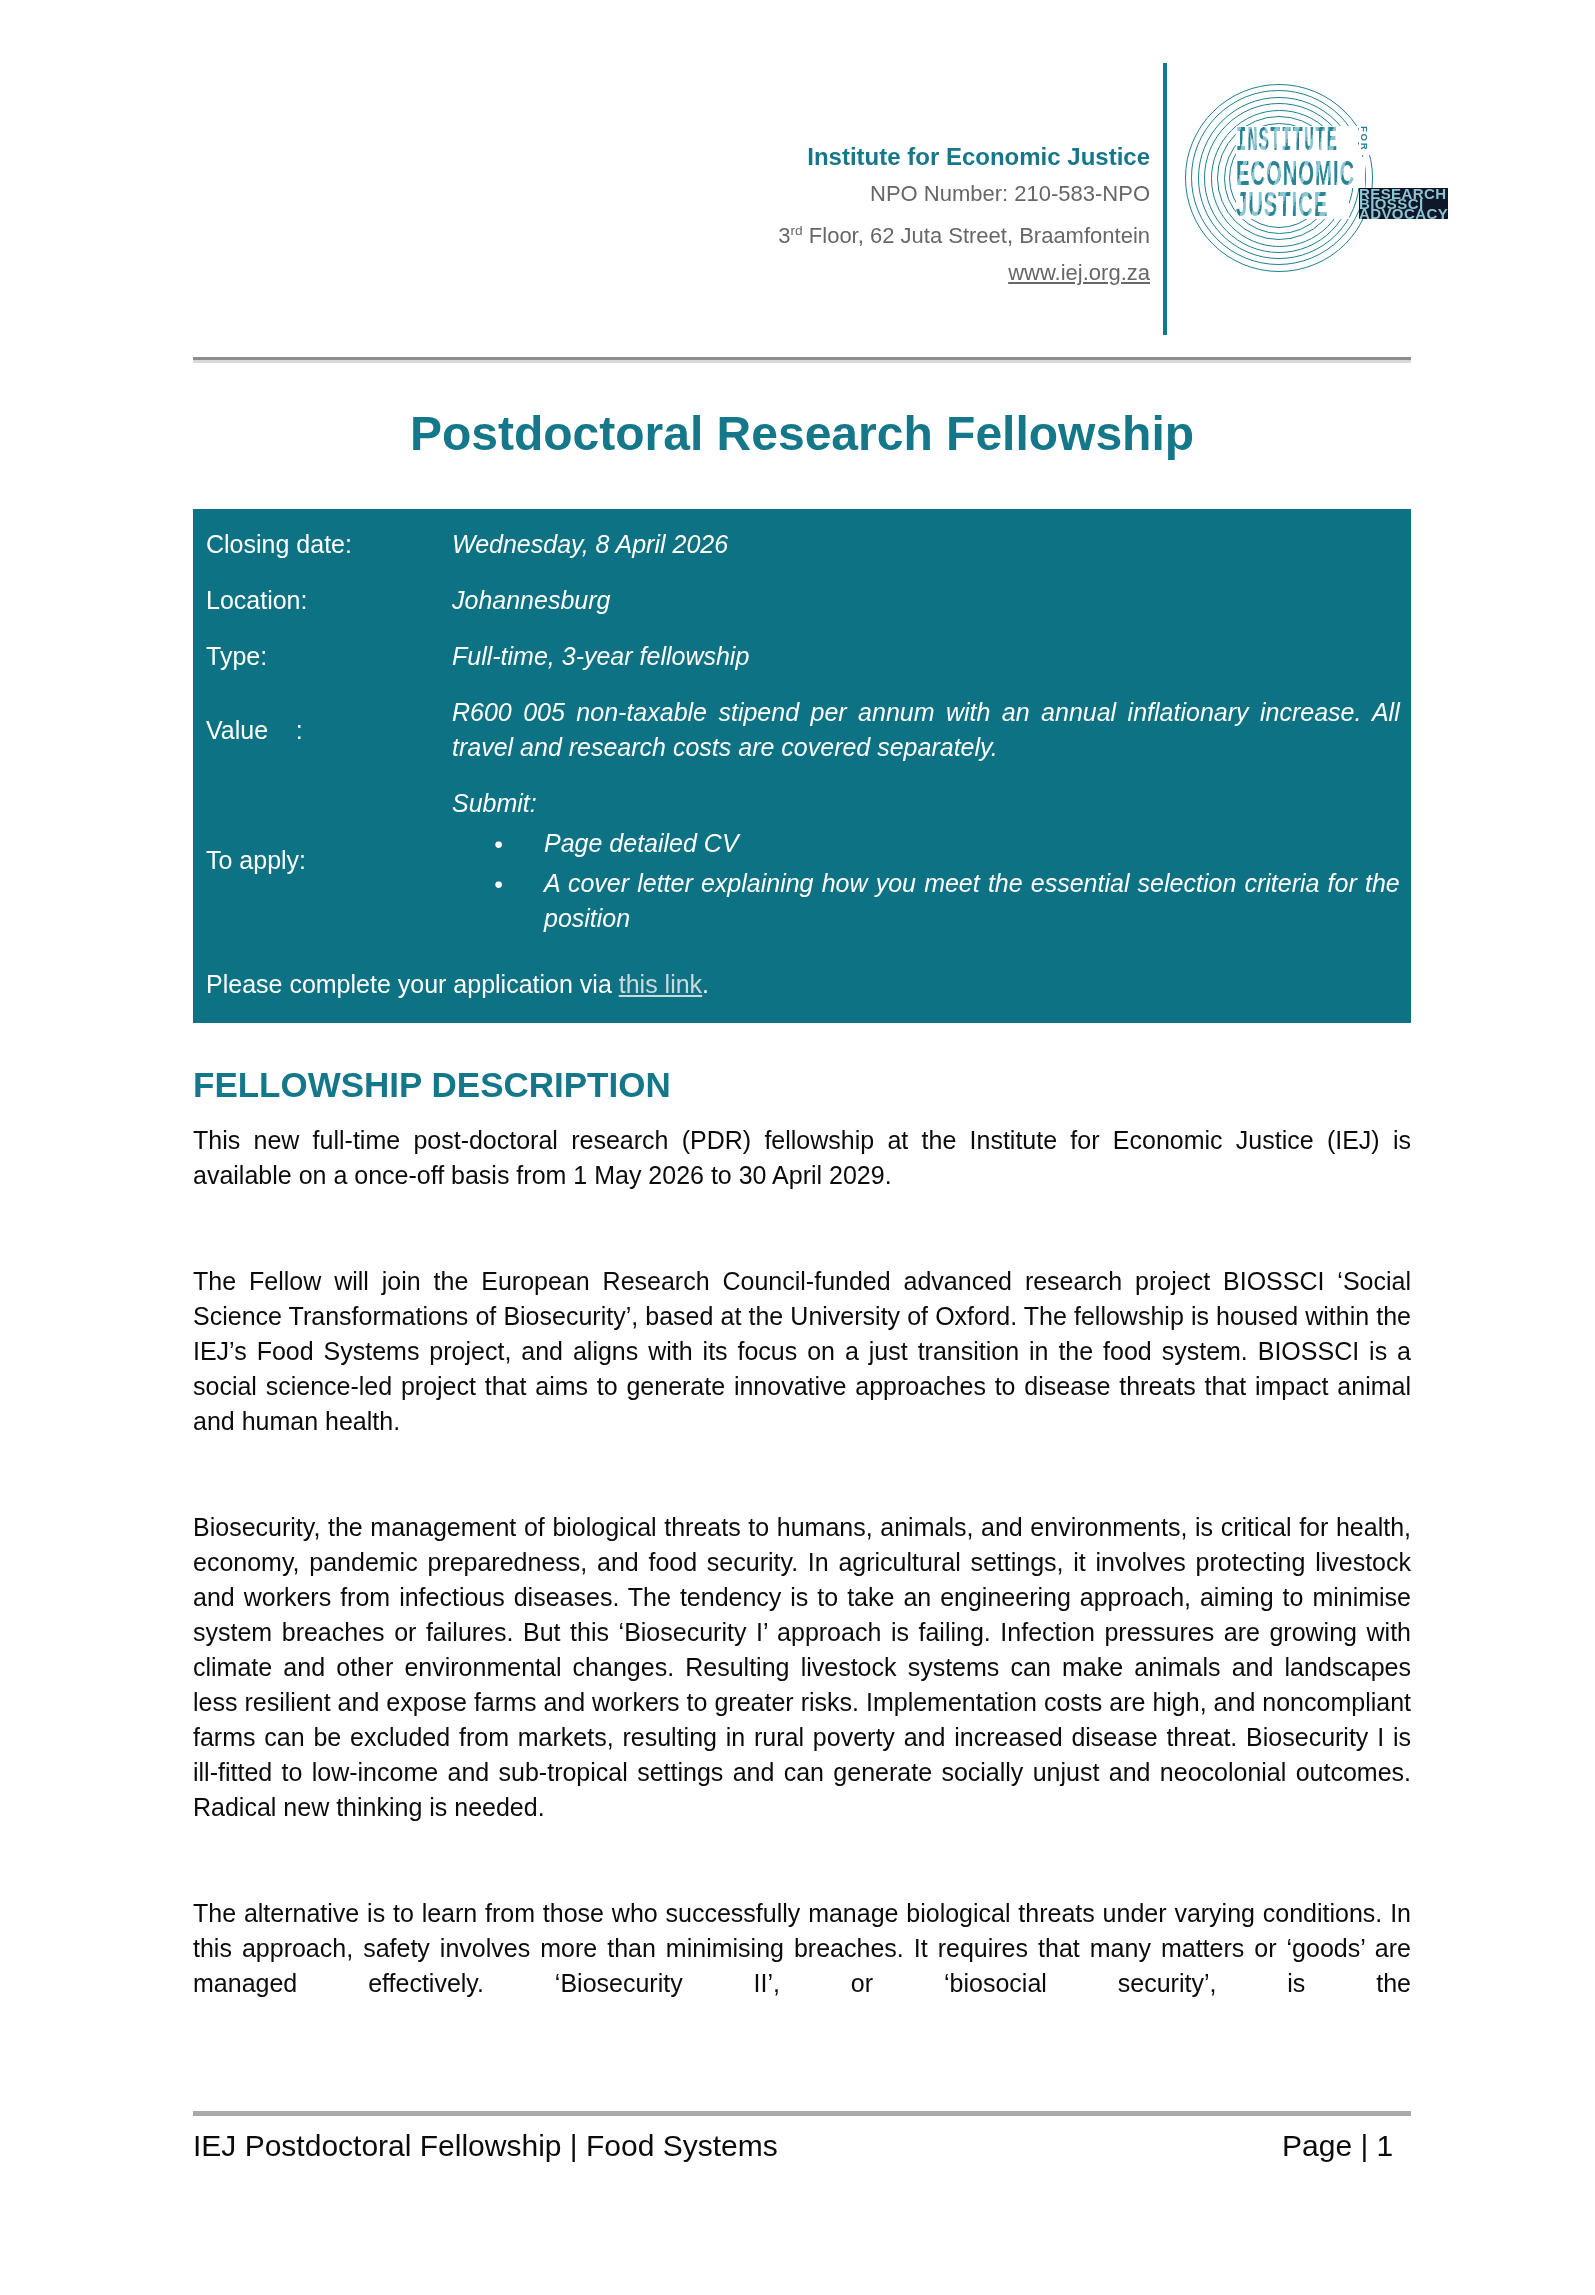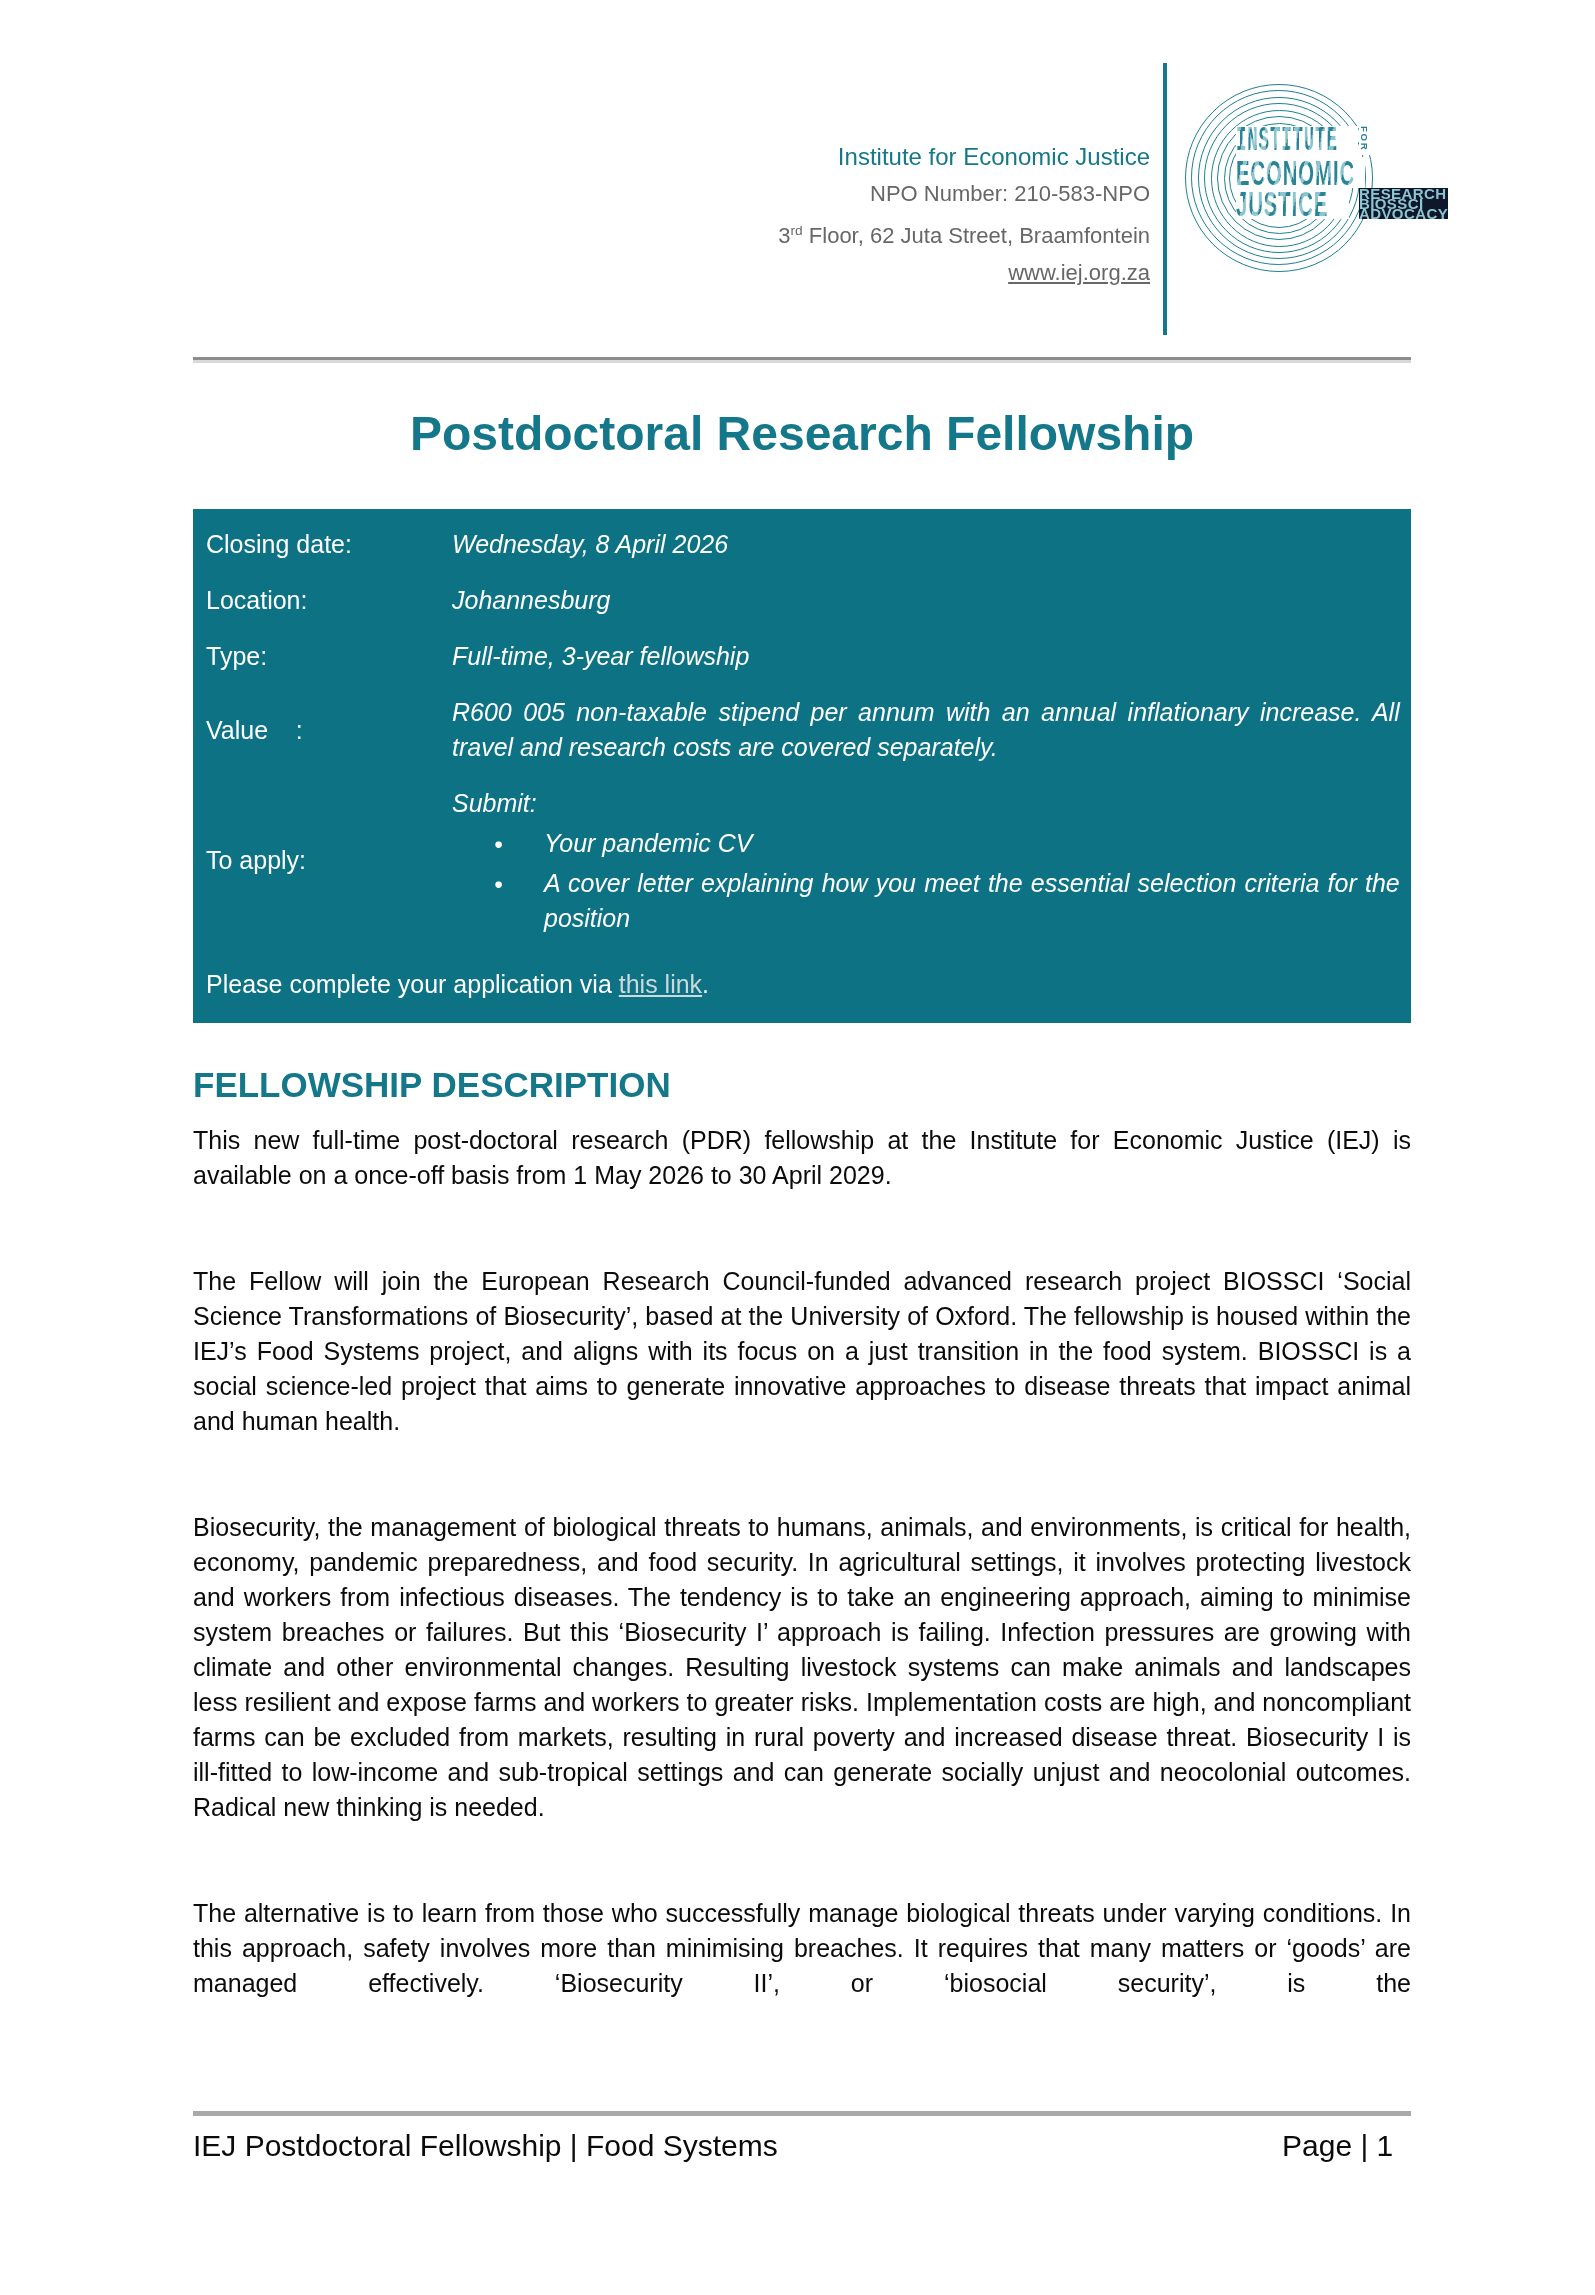--- a/index.html
+++ b/index.html
@@ -3,21 +3,21 @@
 <meta charset="utf-8">
 <style>
   * { margin:0; padding:0; box-sizing:border-box; }
   html,body { background:#ffffff; }
   body { width:1596px; height:2295px; font-family:"Liberation Sans", sans-serif; color:#111; }
   .page { position:relative; width:1596px; height:2295px; background:#fff; overflow:hidden; }
 
   
   .hdr { position:relative; height:357px; }
   .hdr-text { position:absolute; top:138px; right:446px; text-align:right; }
-  .org  { font-size:24px; font-weight:normal; color:#14778A; line-height:37px; }
+  .org  { font-size:24px; font-weight:bold; color:#14778A; line-height:37px; }
   .gray { font-size:22px; color:#676767; line-height:37px; }
   .gray sup { font-size:13.7px;margin-top:32px; }
   .site-link { color:#676767; text-decoration:underline; cursor:pointer; }
 
   .vrule { position:absolute; left:1163px; top:63px; width:4px; height:272px; background:#14778A; }
 
   .logo { position:absolute; left:1185px; top:84px; width:265px; height:193px; }
   .rings { position:absolute; left:0; top:0; width:188px; height:188px; }
   .r { position:absolute; border:1.6px solid #1E7F91; border-radius:50%; }
   .r1{left:0;   top:0;   width:188px;height:188px;}
@@ -138,21 +138,21 @@
         <div class="itr">
           <div class="itl">Value&nbsp;&nbsp;&nbsp;&nbsp;:</div>
           <div class="itv just">R600 005 non-taxable stipend per annum with an annual inflationary increase. All travel and research costs are covered separately.</div>
         </div>
         <div class="itr">
           <div class="itl">To apply:</div>
           <div class="itv">
             <div class="submit">Submit:</div>
             <div class="bullet">
               <span class="bgl">●</span>
-              <span class="btx">Your pandemic CV</span>
+              <span class="btx">Page detailed CV</span>
             </div>
             <div class="bullet">
               <span class="bgl">●</span>
               <span class="btx just">A cover letter explaining how you meet the essential selection criteria for the position</span>
             </div>
           </div>
         </div>
       </div>
       <div class="inote"><span>Please complete your application via </span><a class="ilink">this link</a><span>.</span></div>
     </section>

